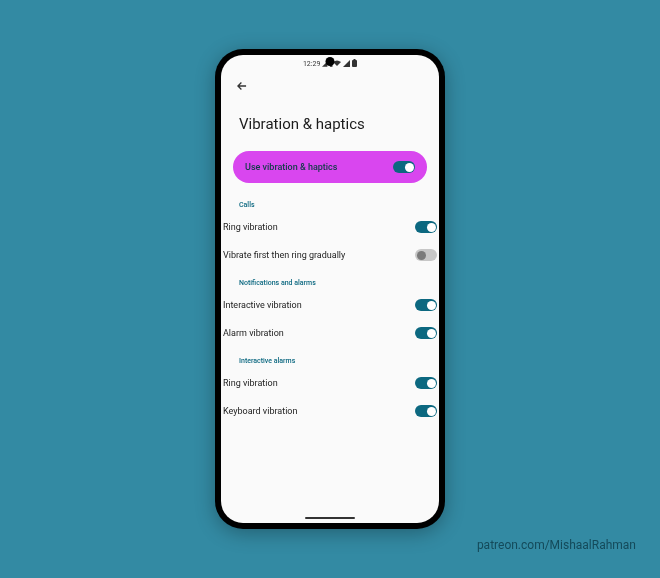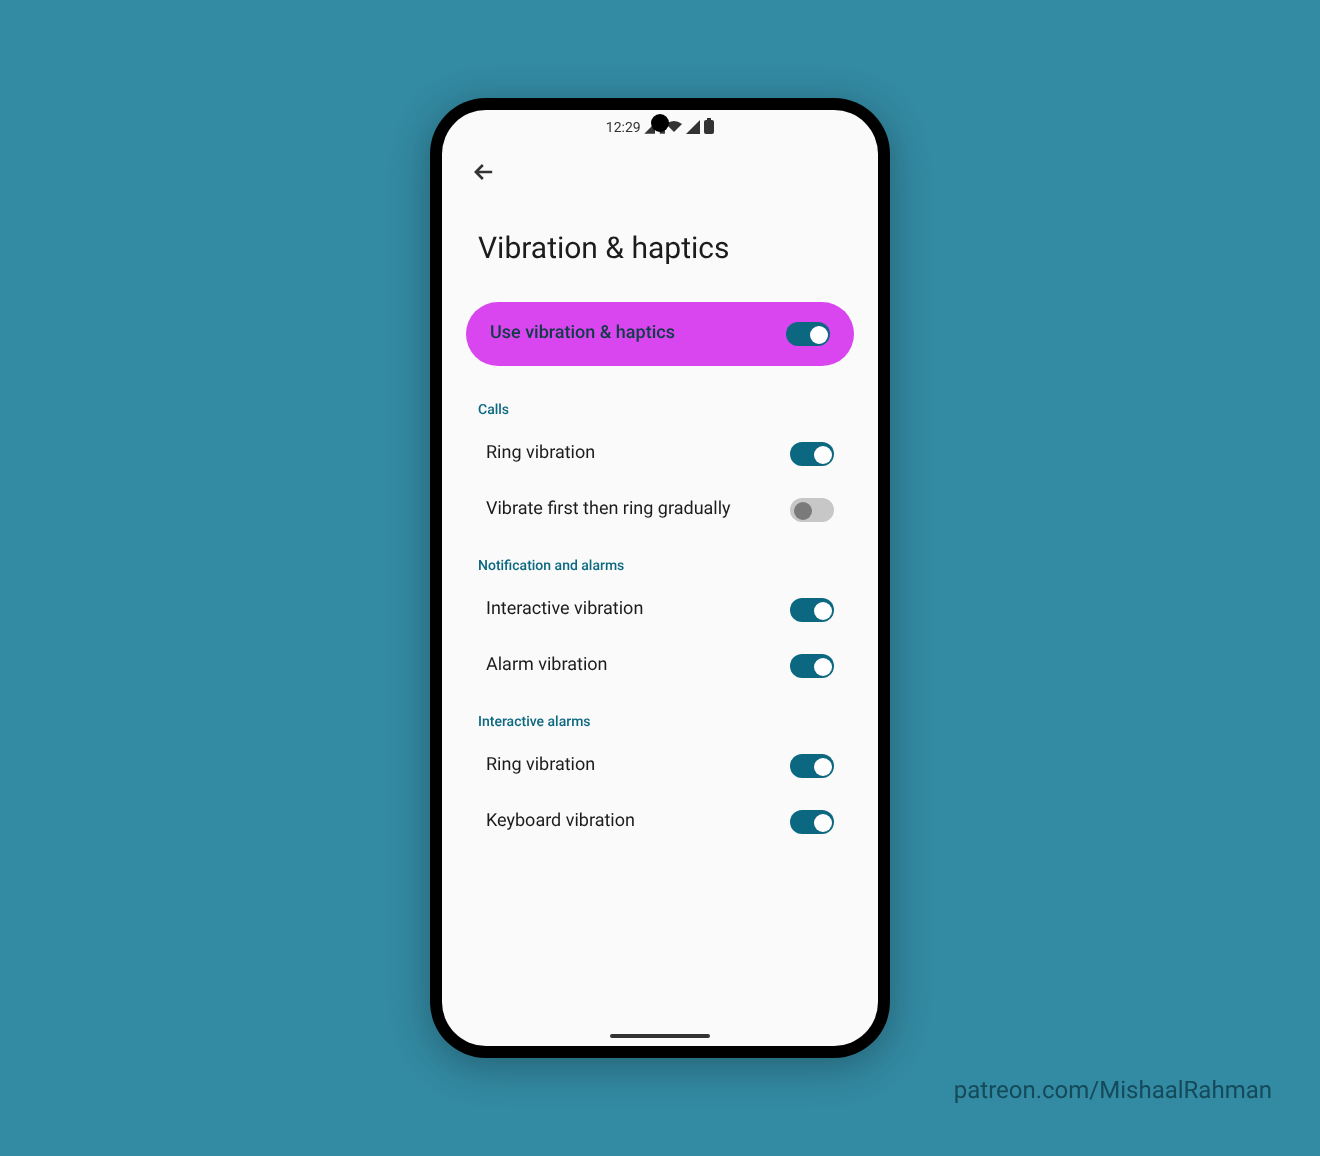--- a/index.html
+++ b/index.html
@@ -87,21 +87,21 @@
     font-weight: 500;
     color: #103c47;
   }
   .section-header {
     font-size: 7px;
     color: #0c6880;
     padding: 10px 18px 4px 18px;
     font-weight: 500;
   }
   .setting-row {
-    padding: 8px 22px;
+    padding: 8px 2px;
     display: flex;
     justify-content: space-between;
     align-items: center;
   }
   .setting-label {
     font-size: 9px;
     color: #1c1c1c;
   }
   .toggle {
     width: 22px;
@@ -207,21 +207,21 @@
         </div>
     </div>
 
     <div class="setting-row">
       <span class="setting-label">Vibrate first then ring gradually</span>
       <div class="toggle off">
           <div class="toggle-knob"></div>
         </div>
     </div>
 
-    <div class="section-header">Notification and alarms</div>
+    <div class="section-header">Notifications and alarms</div>
 
     <div class="setting-row">
       <span class="setting-label">Interactive vibration</span>
       <div class="toggle on">
           <div class="toggle-knob"></div>
         </div>
     </div>
 
     <div class="setting-row">
       <span class="setting-label">Alarm vibration</span>

